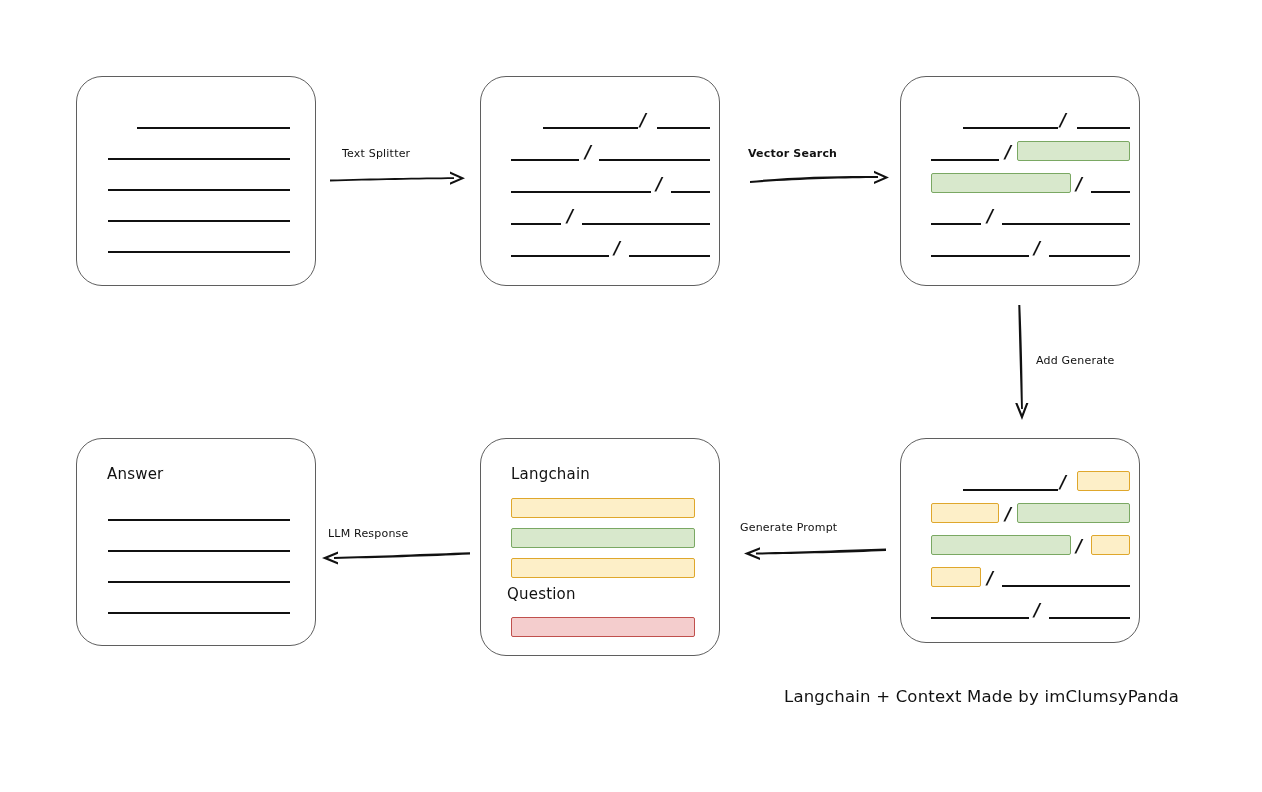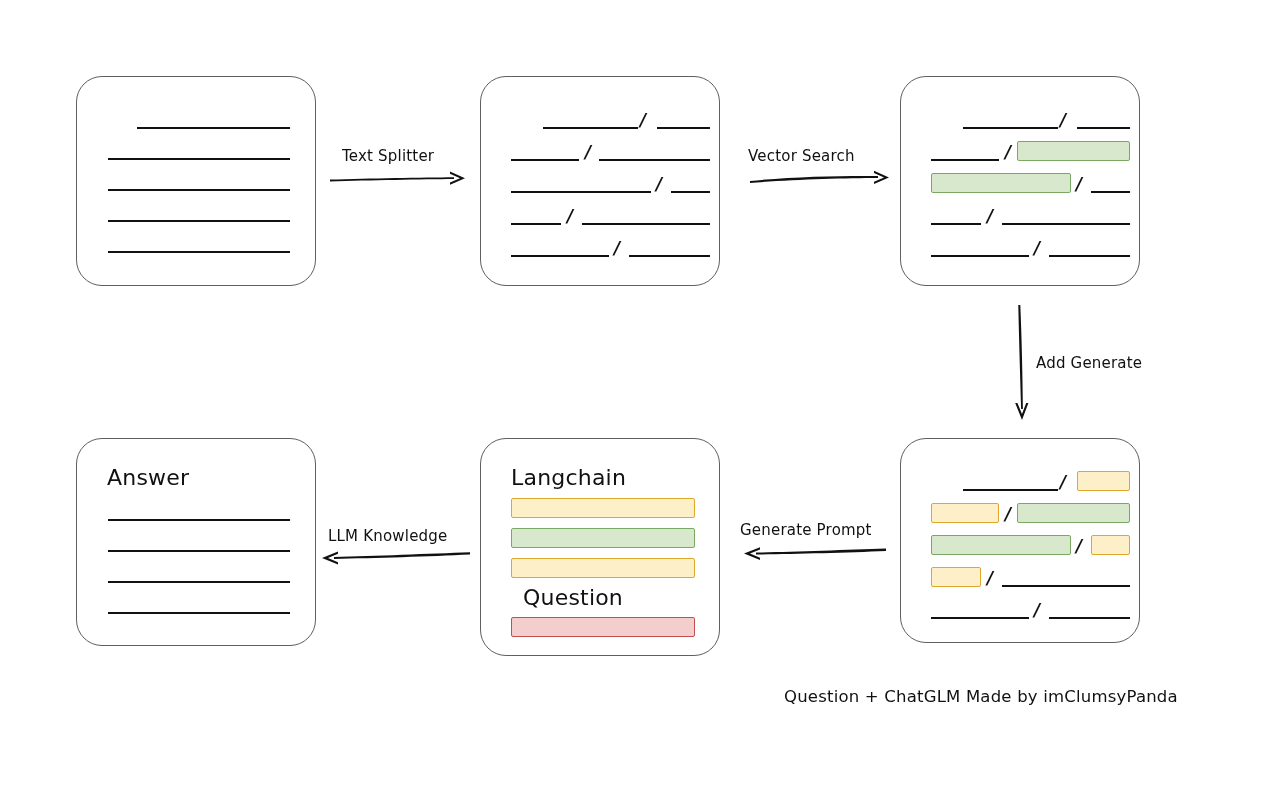--- a/index.html
+++ b/index.html
@@ -33,30 +33,30 @@
   }
   
   .seg.chip{height:20px;border-radius:2px;border-width:1.4px;border-style:solid;}
   .chip.green{background:#d8e8cc;border-color:#7aa863;}
   .chip.yellow{background:#fdefc8;border-color:#dfa72c;}
   .chip.red{background:#f4cdcd;border-color:#c0504d;}
 
   
   .card-head{
     position:absolute;
-    font-size:22px;
+    font-size:15px;
     color:#111111;
     letter-spacing:.2px;
     white-space:nowrap;
   }
 
   
   .edge-label{
     position:absolute;
-    font-size:15px;
+    font-size:11px;
     color:#111111;
     white-space:nowrap;
     letter-spacing:.2px;
   }
   .footer-note{
     position:absolute;
     font-size:16.5px;
     color:#111111;
     white-space:nowrap;
     letter-spacing:.2px;
@@ -114,21 +114,21 @@
       <span class="slash" style="left:86px;top:-2px;">/</span>
       <span class="seg line" style="left:101px;width:128px;"></span>
     </div>
     <div class="row" style="top:166px;">
       <span class="seg line" style="left:30px;width:98px;"></span>
       <span class="slash" style="left:133px;top:-2px;">/</span>
       <span class="seg line" style="left:148px;width:81px;"></span>
     </div>
   </div>
 
-  <div class="edge-label" style="left:748px;top:147px;">Vector Search</div>
+  <div class="edge-label" style="left:748px;top:147px;font-weight:bold;">Vector Search</div>
   <svg class="arrow" style="left:750px;top:170px;" width="140" height="18" viewBox="0 0 140 18">
     <path d="M0,11.0 C40,6.6 94,5.6 128,6.0 L128,8.0 C94,8.0 40,9.6 0,13.0 Z"></path>
     <path d="M124,0.8 L139,7.4 L124,14.0 L124,11.8 L134,7.4 L124,3.0 Z"></path>
   </svg>
 
   <div class="card" style="left:900px;top:76px;width:240px;height:210px;">
     <div class="row" style="top:38px;">
       <span class="seg line" style="left:62px;width:95px;"></span>
       <span class="slash" style="left:159px;top:-2px;">/</span>
       <span class="seg line" style="left:176px;width:53px;"></span>
@@ -199,27 +199,27 @@
     <div class="card-head" style="left:30px;top:26px;">Langchain</div>
     <div class="row" style="top:59px;">
       <span class="seg chip yellow" style="left:30px;width:184px;top:0px;"></span>
     </div>
     <div class="row" style="top:89px;">
       <span class="seg chip green" style="left:30px;width:184px;top:0px;"></span>
     </div>
     <div class="row" style="top:119px;">
       <span class="seg chip yellow" style="left:30px;width:184px;top:0px;"></span>
     </div>
-    <div class="card-head" style="left:42px;top:146px;">Question</div>
+    <div class="card-head" style="left:26px;top:146px;">Question</div>
     <div class="row" style="top:178px;">
       <span class="seg chip red" style="left:30px;width:184px;top:0px;"></span>
     </div>
   </div>
 
-  <div class="edge-label" style="left:328px;top:527px;">LLM Knowledge</div>
+  <div class="edge-label" style="left:328px;top:527px;">LLM Response</div>
   <svg class="arrow" style="left:318px;top:549px;" width="152" height="18" viewBox="0 0 152 18">
     <path d="M152,5.6 C112,7.6 56,9.2 16,10.0 L16,8.0 C56,7.0 112,4.6 152,3.2 Z"></path>
     <path d="M20,2.6 L4,9.0 L20,15.4 L20,13.2 L10,9.0 L20,4.8 Z"></path>
   </svg>
 
   <div class="card" style="left:76px;top:438px;width:240px;height:208px;">
     <div class="card-head" style="left:30px;top:26px;">Answer</div>
     <div class="row" style="top:68px;">
       <span class="seg line" style="left:31px;width:182px;"></span>
     </div>
@@ -227,15 +227,15 @@
       <span class="seg line" style="left:31px;width:182px;"></span>
     </div>
     <div class="row" style="top:130px;">
       <span class="seg line" style="left:31px;width:182px;"></span>
     </div>
     <div class="row" style="top:161px;">
       <span class="seg line" style="left:31px;width:182px;"></span>
     </div>
   </div>
 
-  <div class="footer-note" style="left:784px;top:687px;">Question + ChatGLM Made by imClumsyPanda</div>
+  <div class="footer-note" style="left:784px;top:687px;">Langchain + Context Made by imClumsyPanda</div>
 
 </div>
 
 </body></html>

